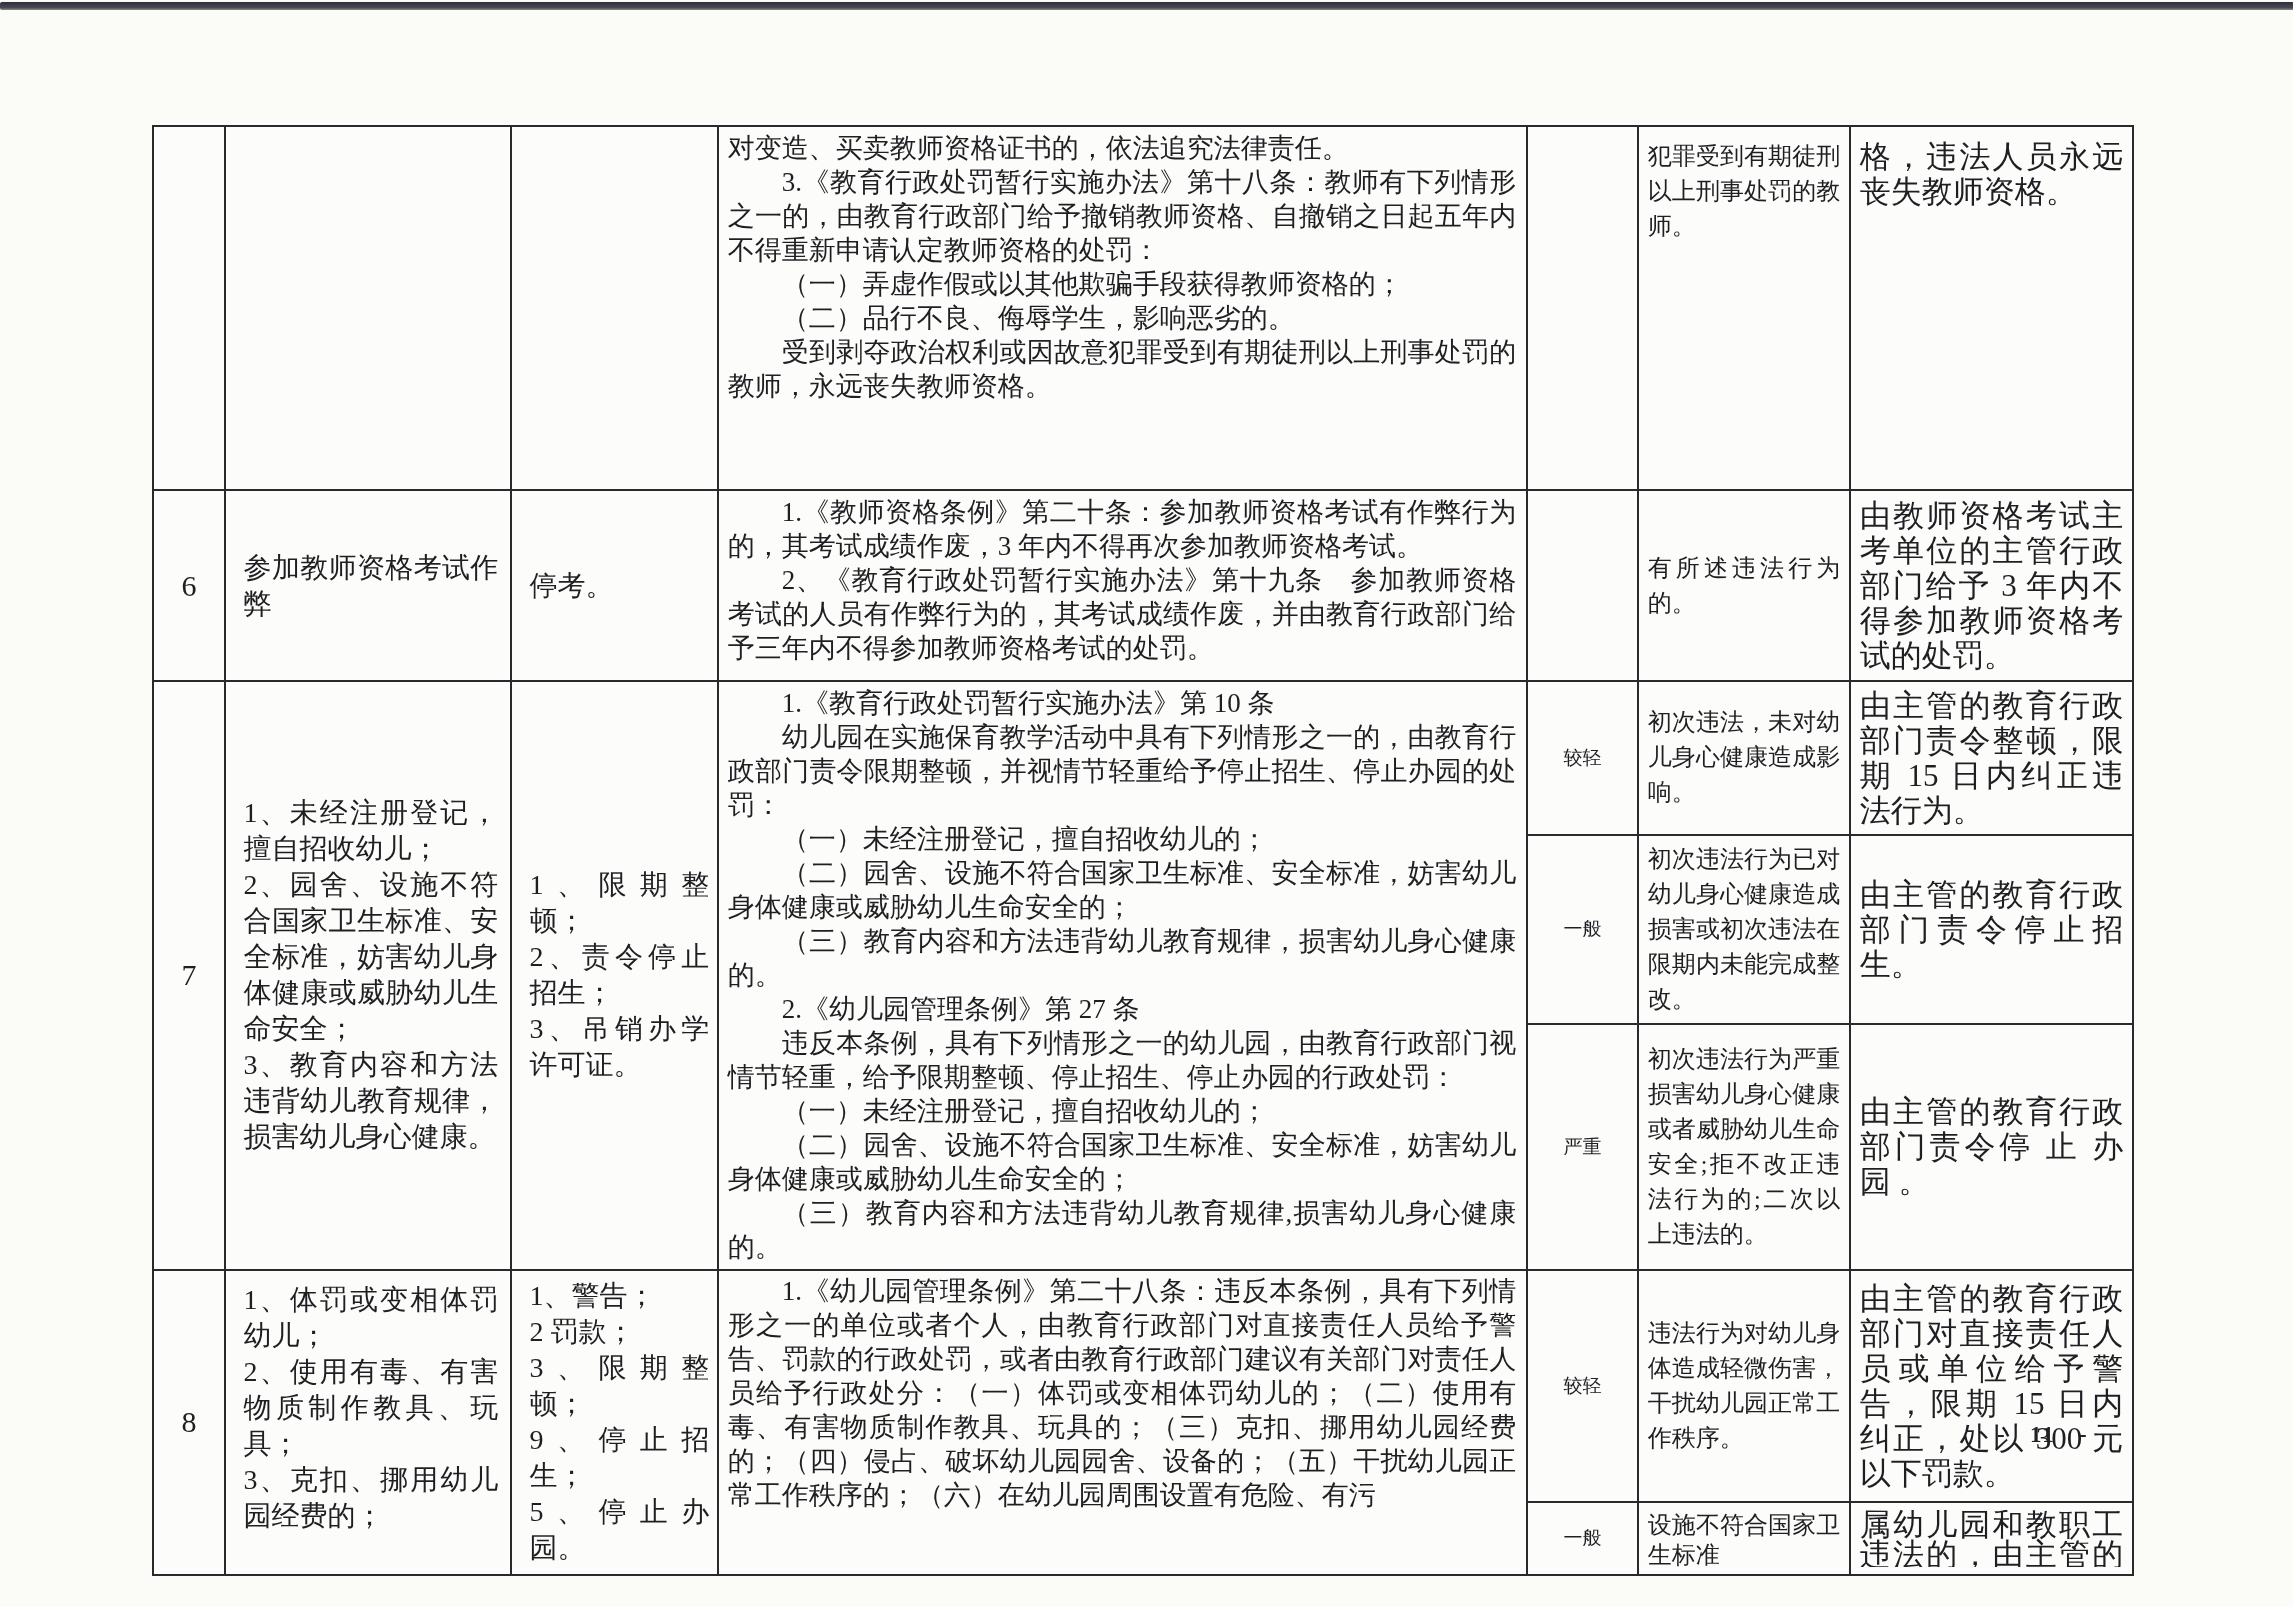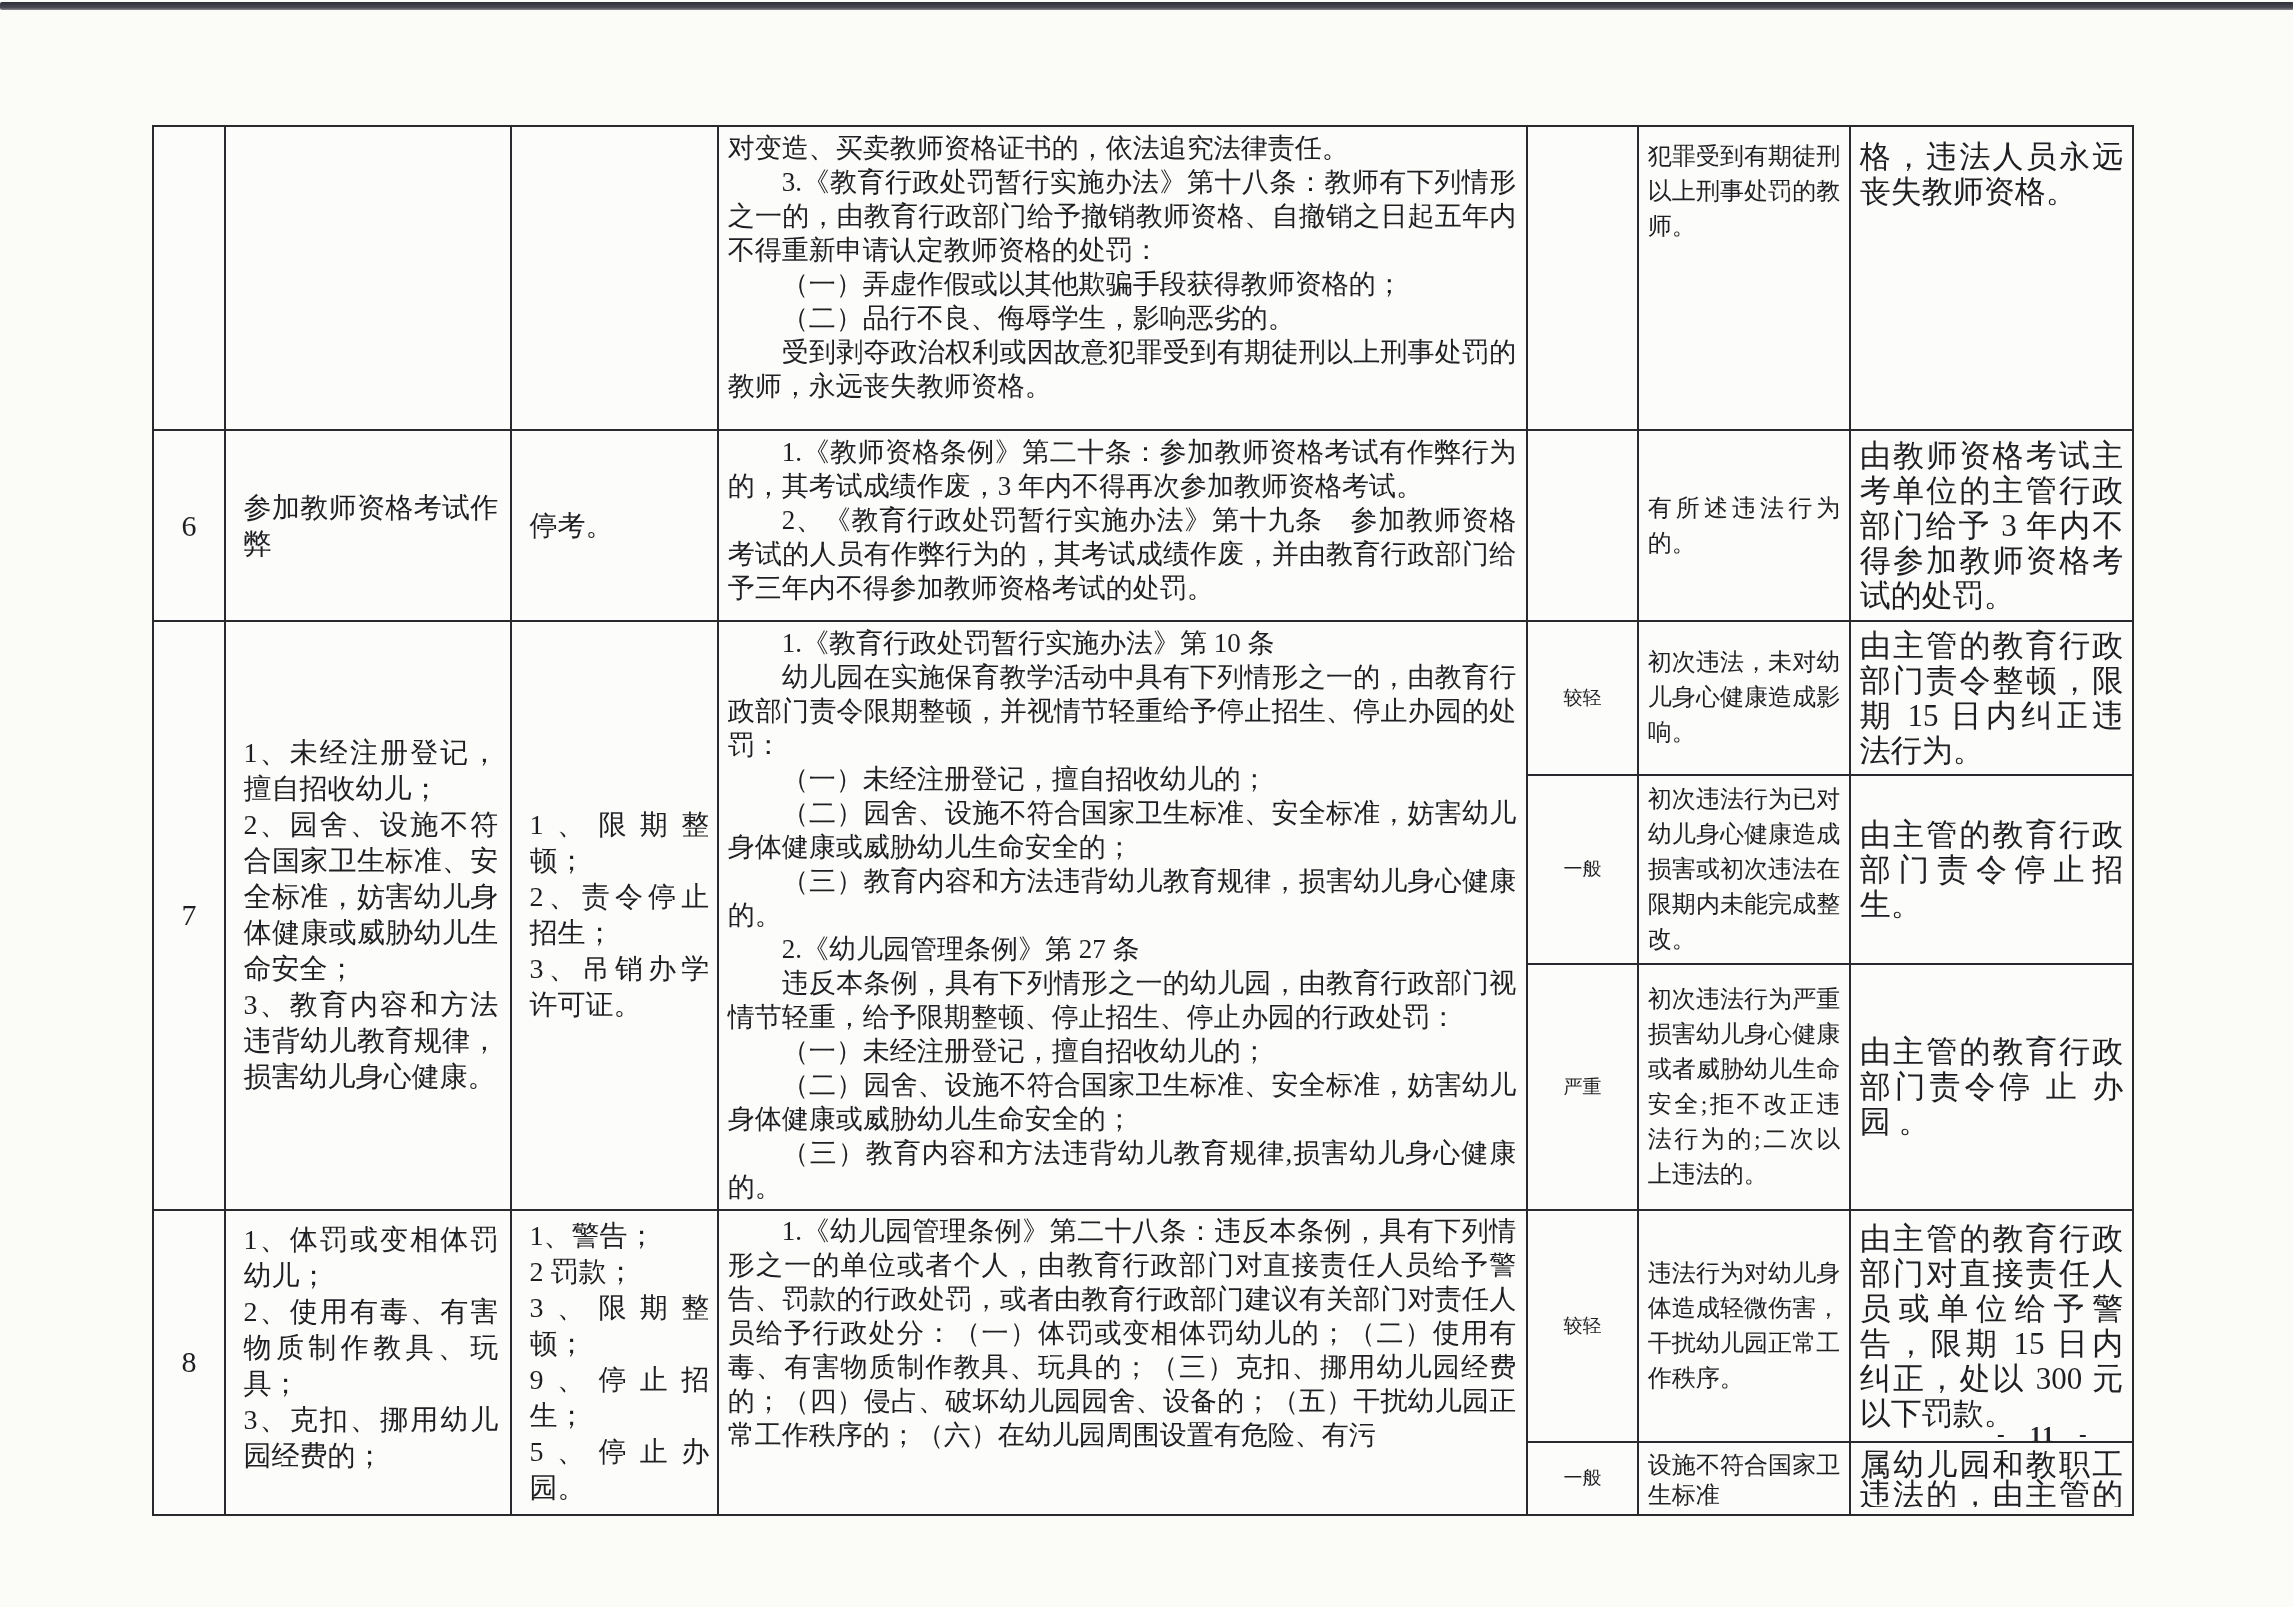--- a/index.html
+++ b/index.html
@@ -26,21 +26,21 @@
   td{
     border:2px solid #2a2a2e;
     vertical-align:middle;
     padding:5.9px 9.8px;
     font-size:28px;line-height:36px;
     word-break:break-all;
     overflow:hidden;
   }
   p{margin:0;}
   
-  tr.rA{height:304px;padding-left:13px;}
+  tr.rA{height:364px;padding-left:13px;}
   tr.rB{height:191px;}
   tr.rC1{height:103px;}
   tr.rC2{height:179px;}
   tr.rC3{height:246px;}
   tr.rD1{height:187px;}
   tr.rD2{height:60px;}
   
   td.c-num{text-align:center;font-size:30px;}
   td.c-viol{padding:7.8px 11.7px 7.8px 17.6px;text-align:justify;text-align-last:left;}
   td.c-pen{padding:7.8px 7.8px 7.8px 17.6px;text-align:justify;text-align-last:left;}

